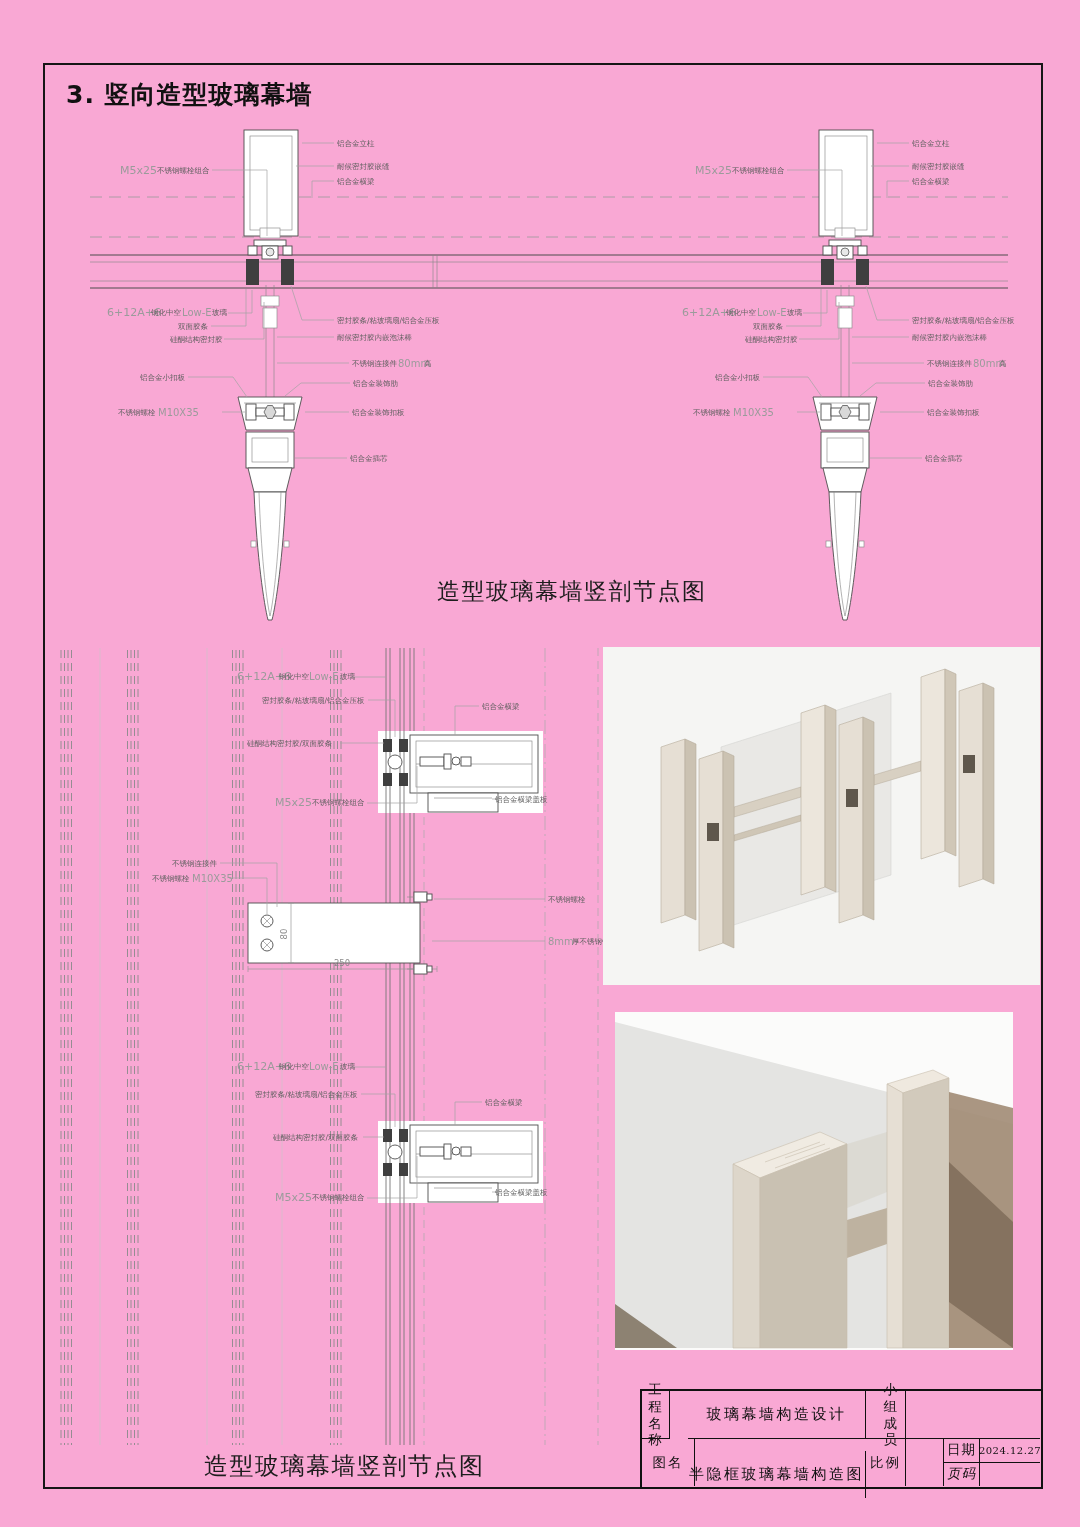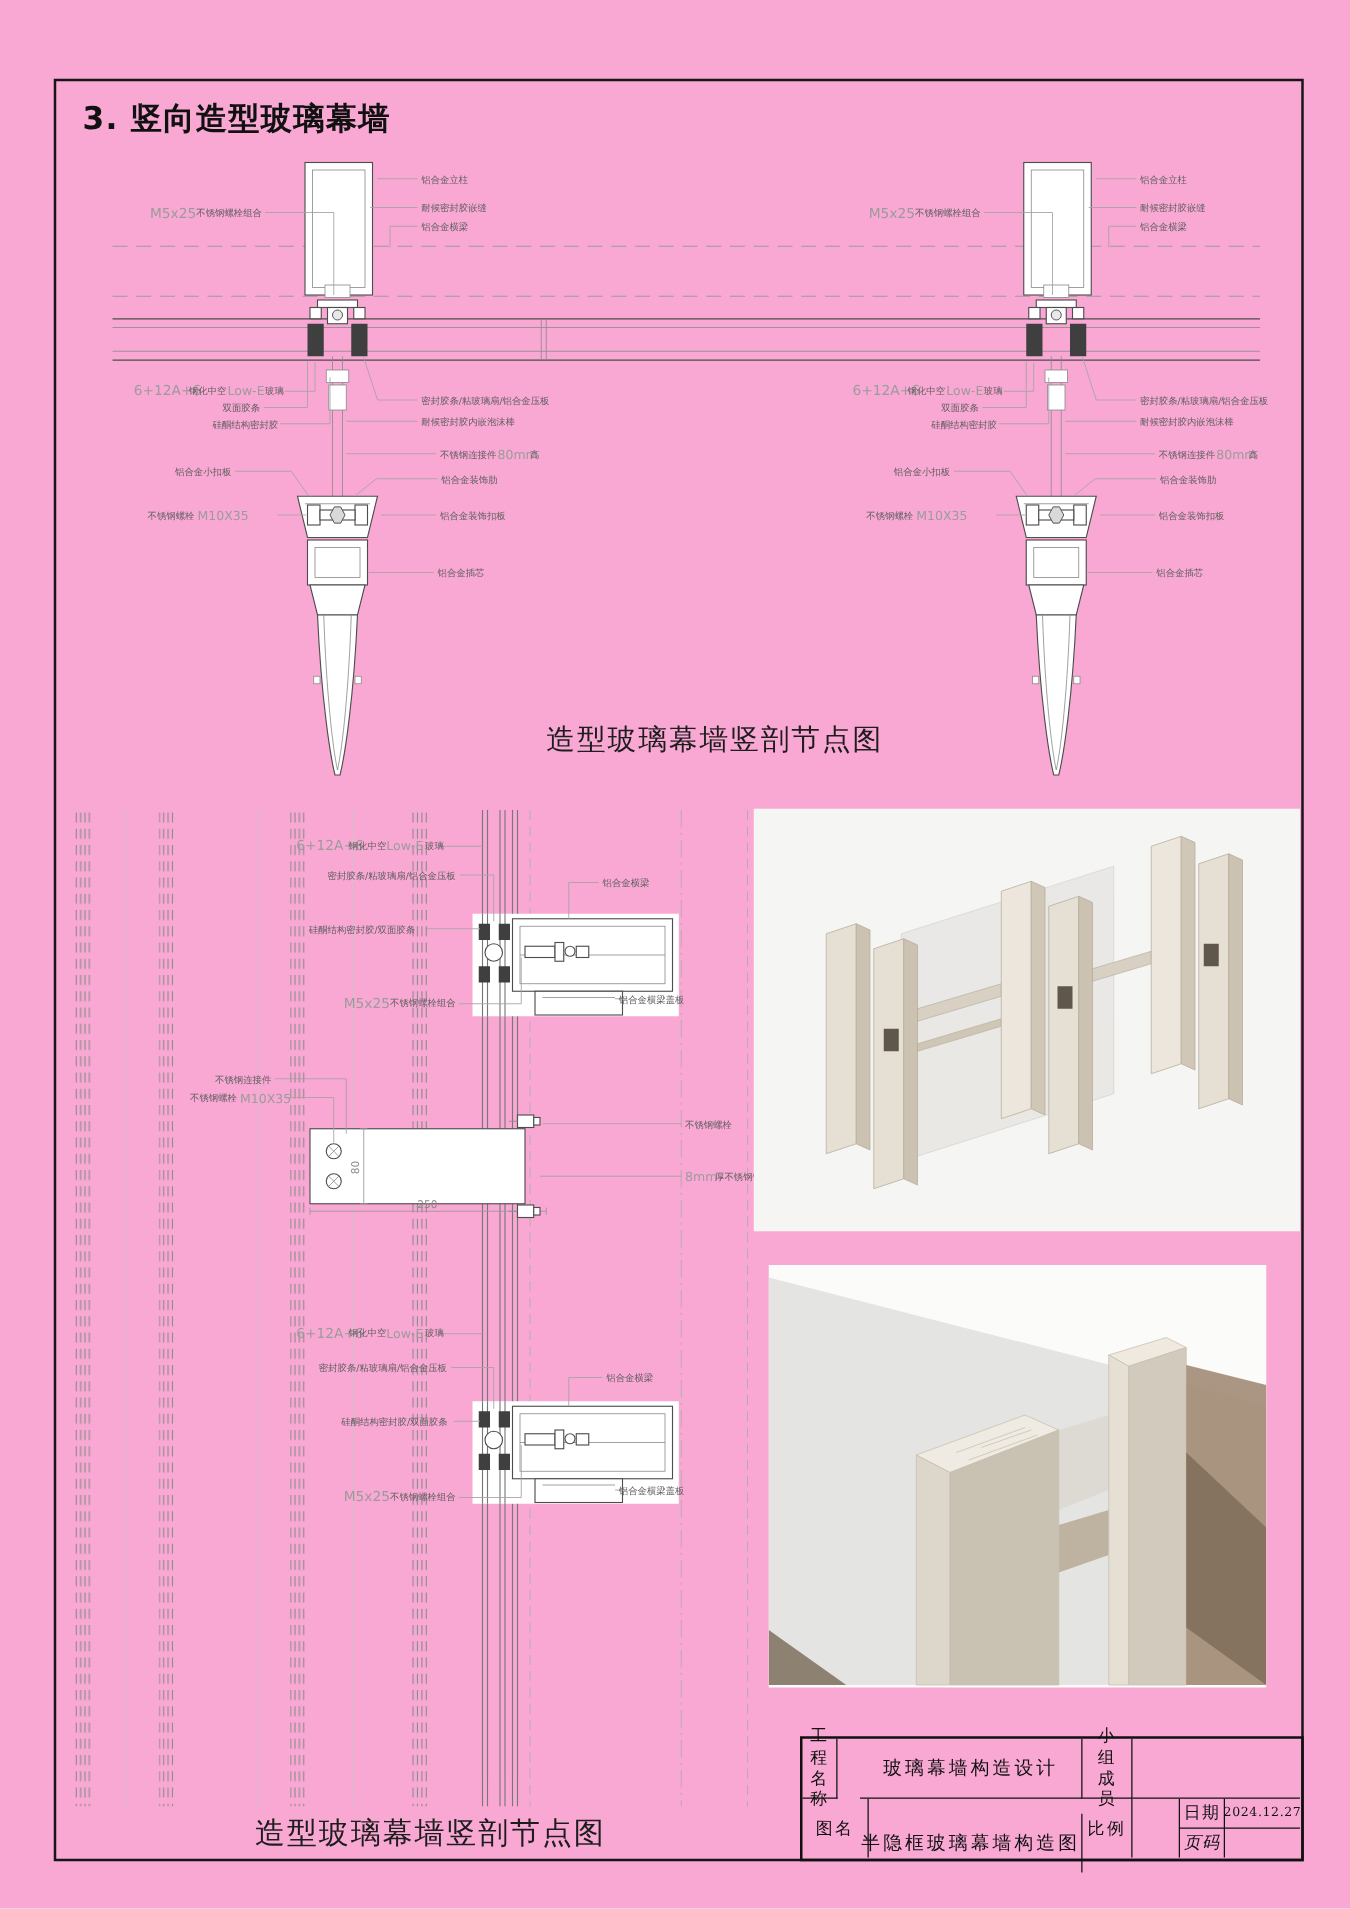--- a/index.html
+++ b/index.html
@@ -299,21 +299,21 @@
   <div id="cap-h" class="caption">造型玻璃幕墙竖剖节点图</div>
   <div id="cap-v" class="caption">造型玻璃幕墙竖剖节点图</div>
 
   <div id="tb">
     <div class="cell" style="left:0;top:0;width:28px;height:48px;">
       <span class="lbl2">工程名称</span>
     </div>
     <div class="cell" style="left:46px;top:0;width:178px;height:48px;">
       <span class="val">玻璃幕墙构造设计</span>
     </div>
-    <div class="cell" style="left:224px;top:0;width:40px;height:48px;">
+    <div class="cell" style="left:224px;top:0;width:40px;height:48px;justify-content:flex-end;">
       <span class="lbl2">小组成员</span>
     </div>
     <div class="cell noR" style="left:264px;top:0;width:134px;height:48px;"></div>
 
     <div class="cell noB" style="left:0;top:48px;width:53px;height:47px;">
       <span class="sm">图名</span>
     </div>
     <div class="cell noB" style="left:46px;top:60px;width:178px;height:47px;">
       <span class="val">半隐框玻璃幕墙构造图</span>
     </div>

